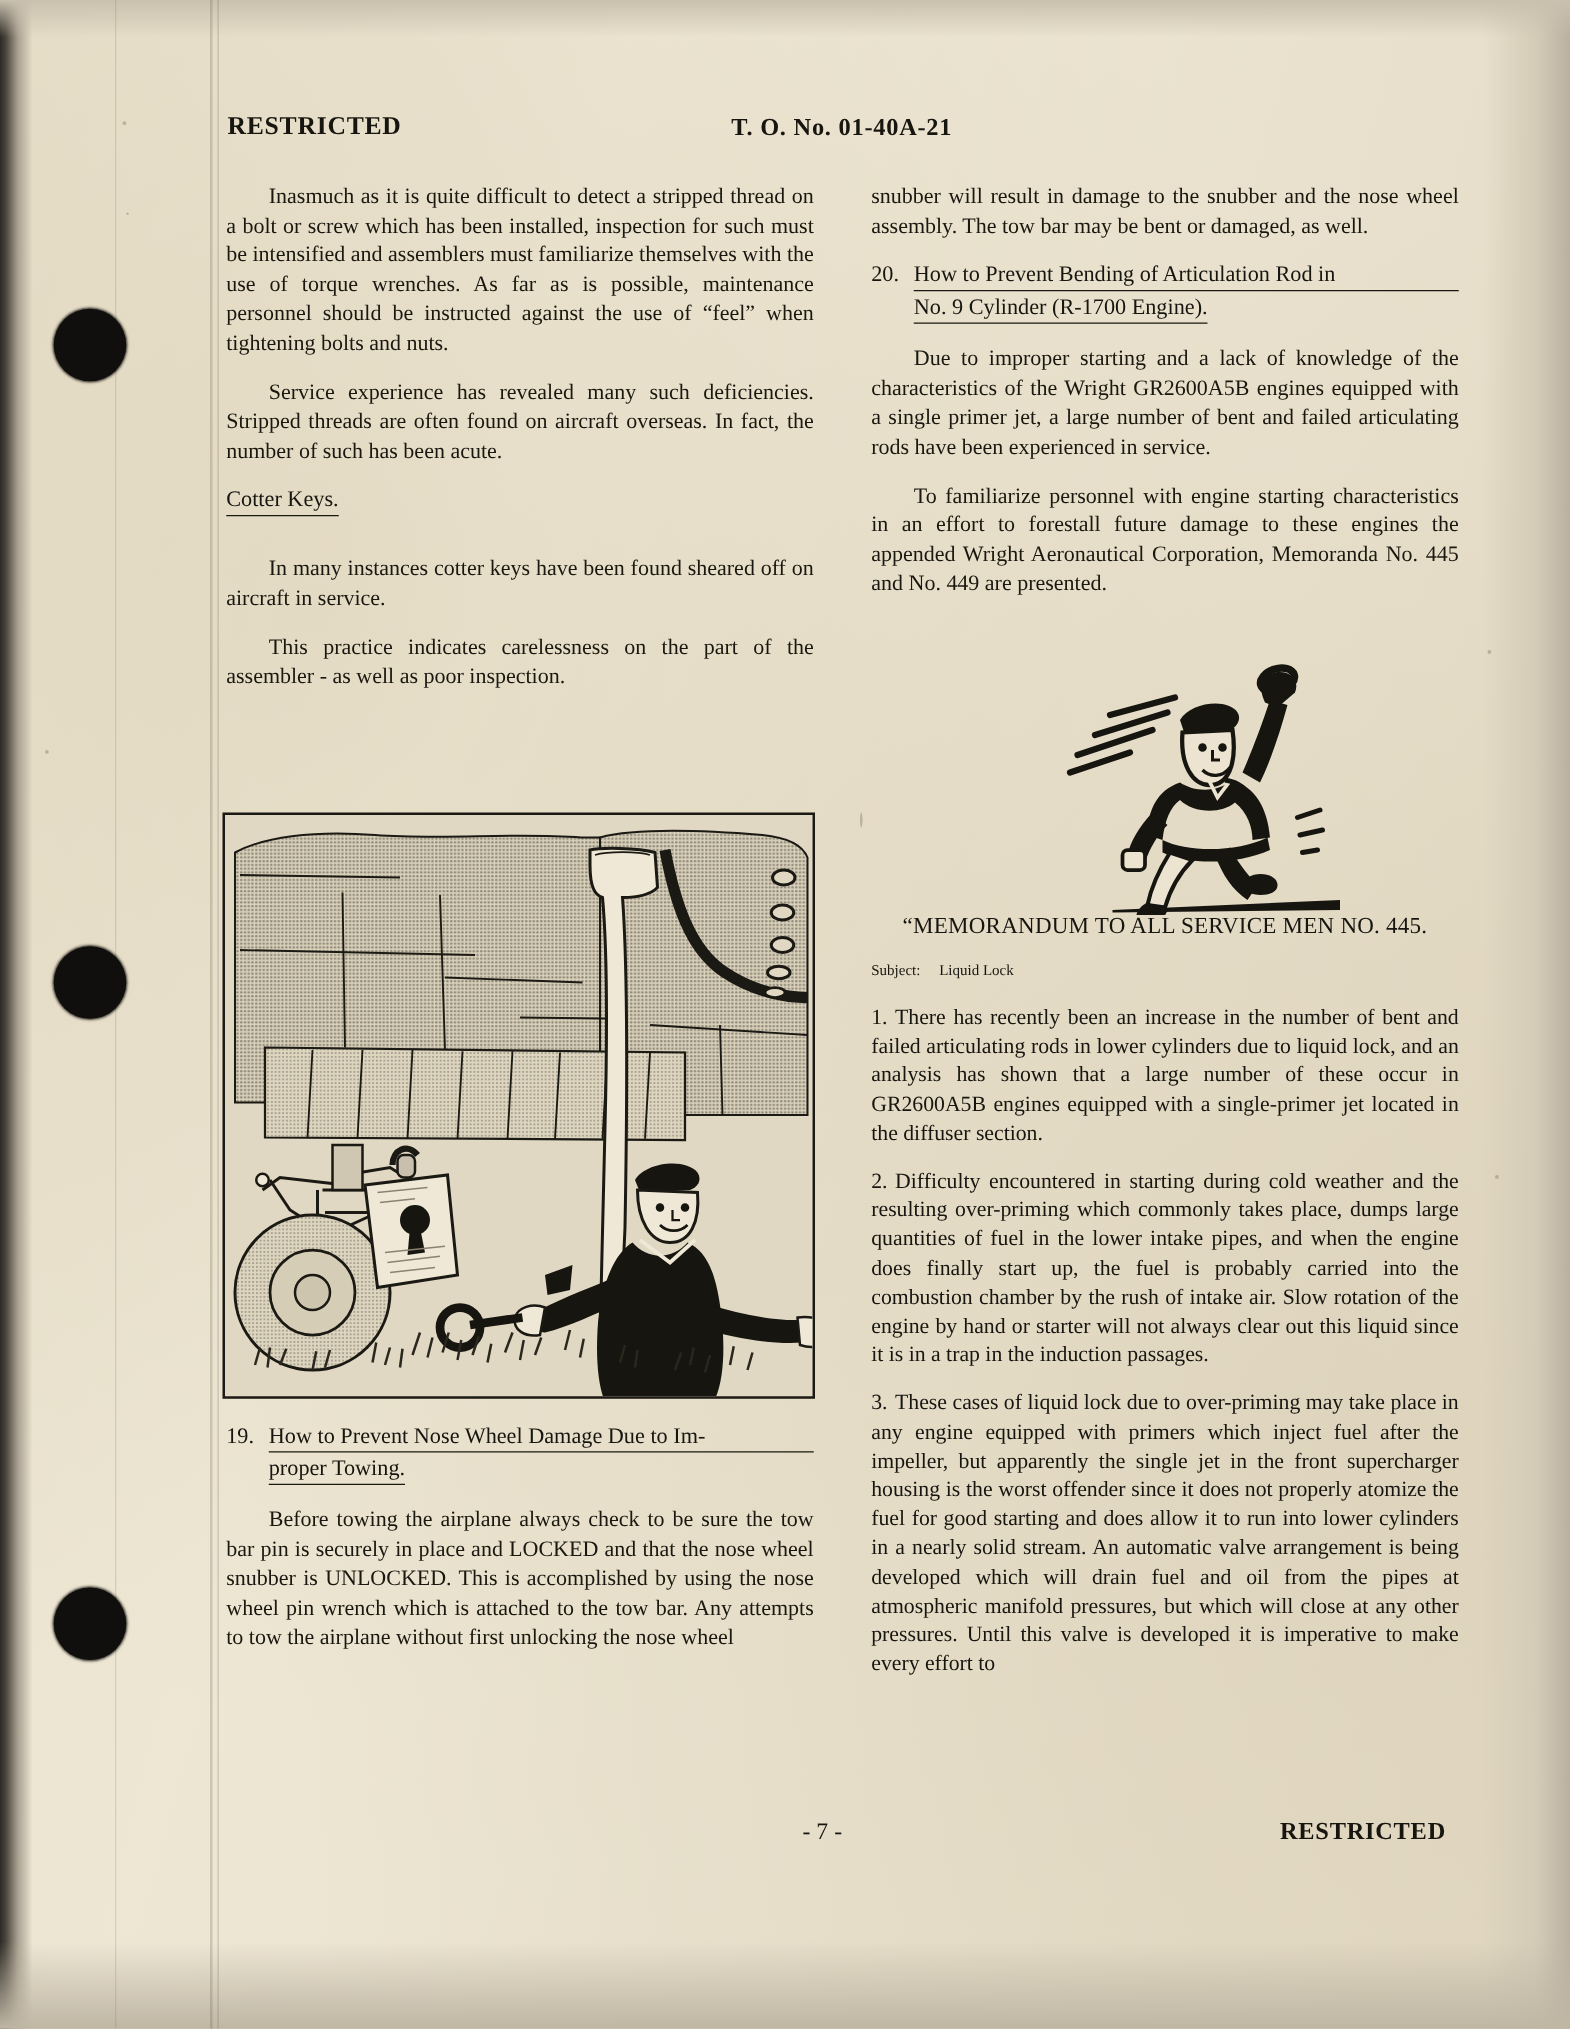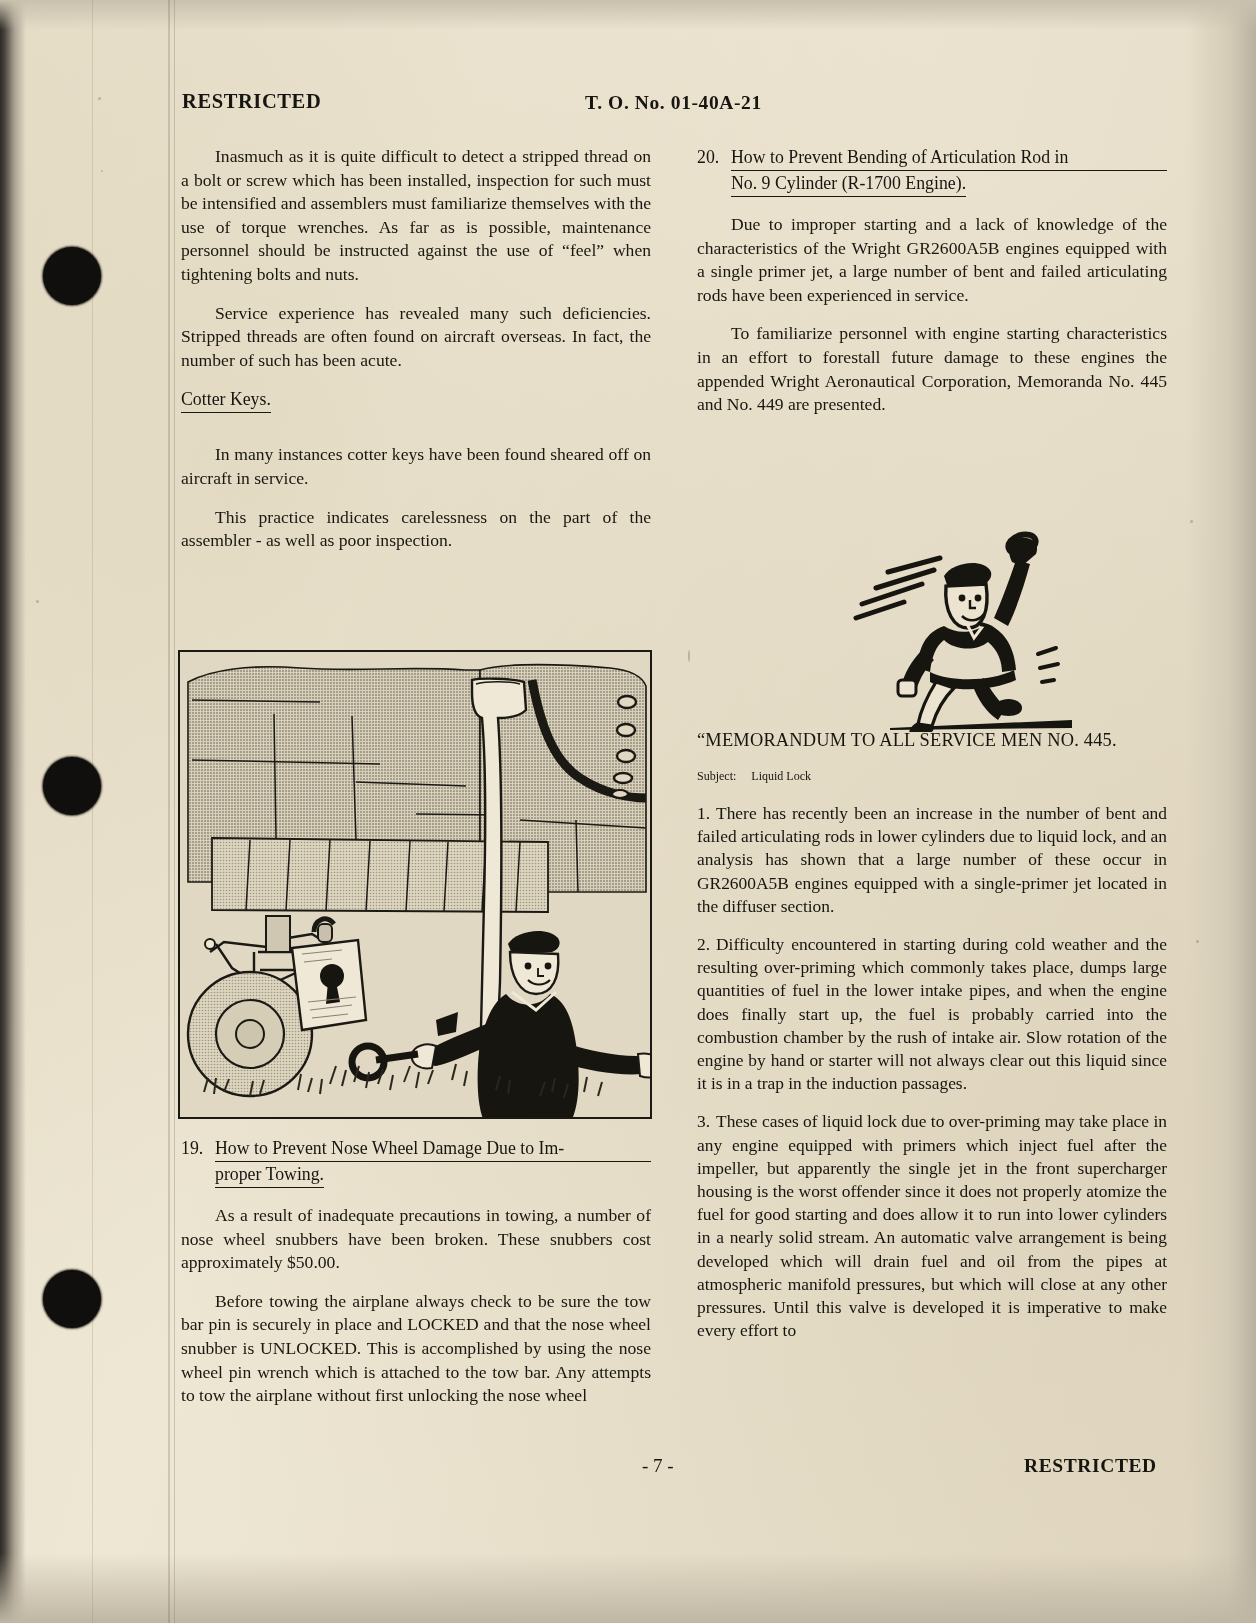--- a/index.html
+++ b/index.html
@@ -68,21 +68,21 @@
   .sec-num{width:34px;flex:0 0 34px;}
   .sec-title{flex:1;}
   .sec-l{display:block;border-bottom:1.5px solid #1a1810;width:100%;}
   .sec-l2{display:inline-block;border-bottom:1.5px solid #1a1810;}
 
   
   .memo-p{margin:0 0 15px 0;font-size:17.4px;line-height:23.2px;text-align:justify;
           padding-left:0;text-indent:0;}
   .memo-p .n{font-weight:normal;margin-right:6px;}
 
-  .memo-title{font-size:18.4px;margin:0 0 18px 0;letter-spacing:0.2px;}
+  .memo-title{font-size:18.4px;margin:0 0 18px 0;letter-spacing:0.2px;text-align:center;}
   .memo-subject{font-size:12px;margin:0 0 18px 0;}
 
   
   .illus{position:absolute;left:178px;top:650px;width:470px;height:465px;
          border:2.2px solid #1b1913;background:#ded5bf;overflow:hidden;}
   .cartoon{position:absolute;left:826px;top:522px;width:250px;height:210px;}
 
   .footer-page{position:absolute;left:642px;top:1455px;font-size:19px;color:#17150f;}
   .footer-restricted{position:absolute;left:1024px;top:1455px;font-size:19.5px;font-weight:bold;letter-spacing:0.6px;color:#17150f;}
 
@@ -299,25 +299,25 @@
 
     <div class="col" style="left:181px;top:1136px;width:470px">
       <div class="sec">
         <span class="sec-num">19.</span>
         <span class="sec-title">
           <span class="sec-l">How to Prevent Nose Wheel Damage Due to Im-</span>
           <span class="sec-l2">proper Towing.</span>
         </span>
       </div>
 
-      <p class="body">As a result of inadequate precautions in towing, a number of nose wheel snubbers have been broken. These snubbers cost approximately $50.00.</p>
       <p class="body">Before towing the airplane always check to be sure the tow bar pin is securely in place and LOCKED and that the nose wheel snubber is UNLOCKED. This is accomplished by using the nose wheel pin wrench which is attached to the tow bar. Any attempts to tow the airplane without first unlocking the nose wheel</p>
     </div>
 
     <div class="col col-right">
+      <p class="body noind">snubber will result in damage to the snubber and the nose wheel assembly. The tow bar may be bent or damaged, as well.</p>
 
       <div class="sec">
         <span class="sec-num">20.</span>
         <span class="sec-title">
           <span class="sec-l">How to Prevent Bending of Articulation Rod in</span>
           <span class="sec-l2">No. 9 Cylinder (R-1700 Engine).</span>
         </span>
       </div>
 
       <p class="body">Due to improper starting and a lack of knowledge of the characteristics of the Wright GR2600A5B engines equipped with a single primer jet, a large number of bent and failed articulating rods have been experienced in service.</p>

